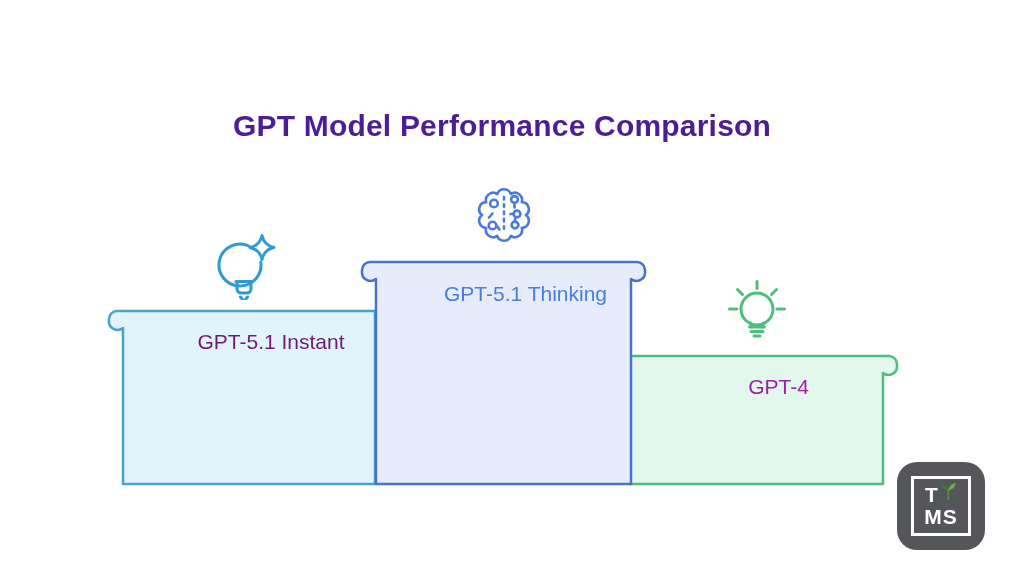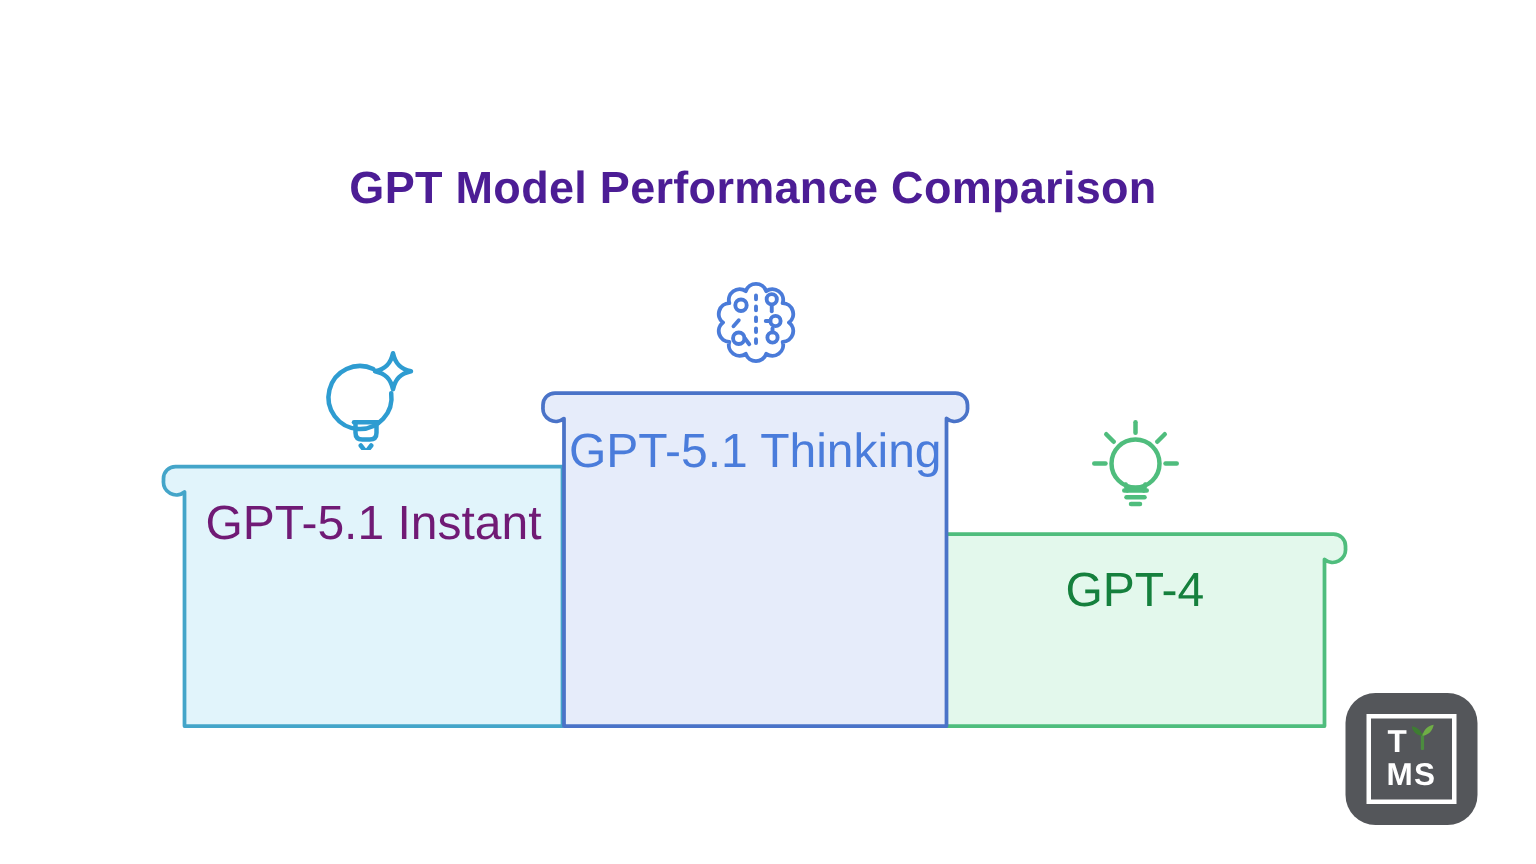--- a/index.html
+++ b/index.html
@@ -6,24 +6,24 @@
   body{width:1024px;height:576px;overflow:hidden;font-family:"Liberation Sans",sans-serif;}
   #canvas{position:relative;width:1024px;height:576px;background:#ffffff;}
 
   .title{
     position:absolute;top:109px;left:0;width:1004px;text-align:center;
     font-size:30px;font-weight:700;color:#4c1d95;letter-spacing:.2px;
   }
 
   .podium-svg{position:absolute;left:0;top:0;}
 
-  .bar-label{position:absolute;font-size:32px;font-weight:500;text-align:center;white-space:nowrap;}
+  .bar-label{position:absolute;font-size:21px;font-weight:500;text-align:center;white-space:nowrap;margin-left:22px;}
   #label-instant {left:123px;top:330px;width:252px;color:#701a75;}
   #label-thinking{left:376px;top:282px;width:255px;color:#4a7cdb;}
-  #label-gpt4    {left:630px;top:375px;width:253px;color:#15803d;}
+  #label-gpt4    {left:630px;top:375px;width:253px;color:#a21caf;}
 
   .icon-box{position:absolute;}
   #icon-instant {left:212px;top:224px;}
   #icon-thinking{left:472px;top:183px;}
   #icon-gpt4    {left:722px;top:278px;}
 
   .logo{
     position:absolute;left:897px;top:462px;width:88px;height:88px;
     background:#54565a;border-radius:20px;
     display:flex;align-items:center;justify-content:center;

